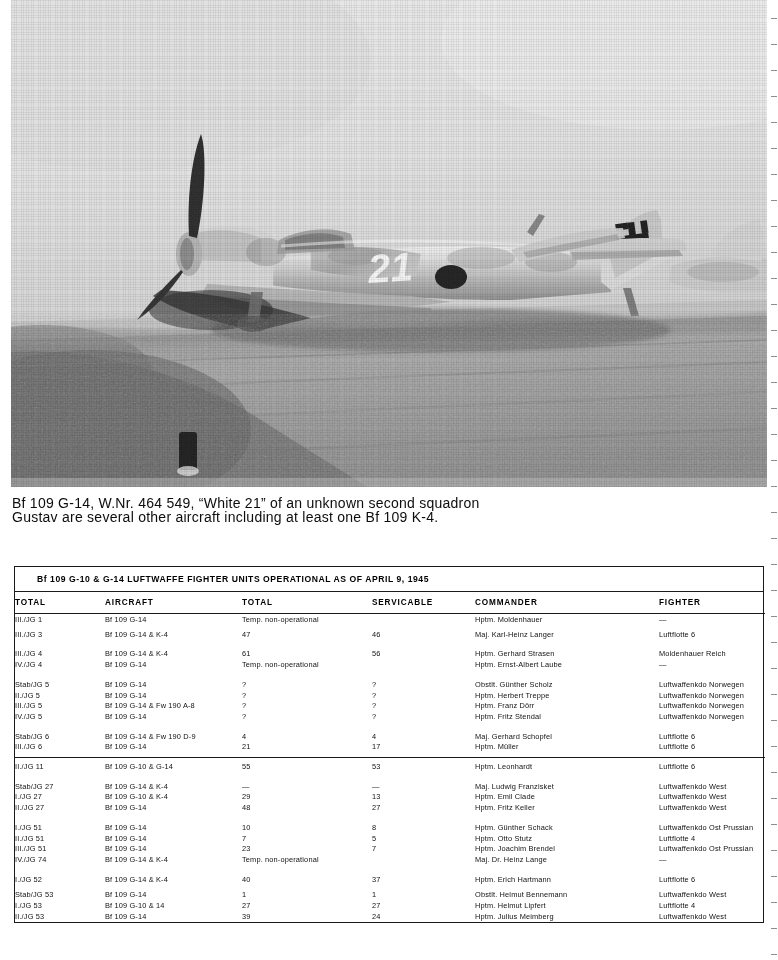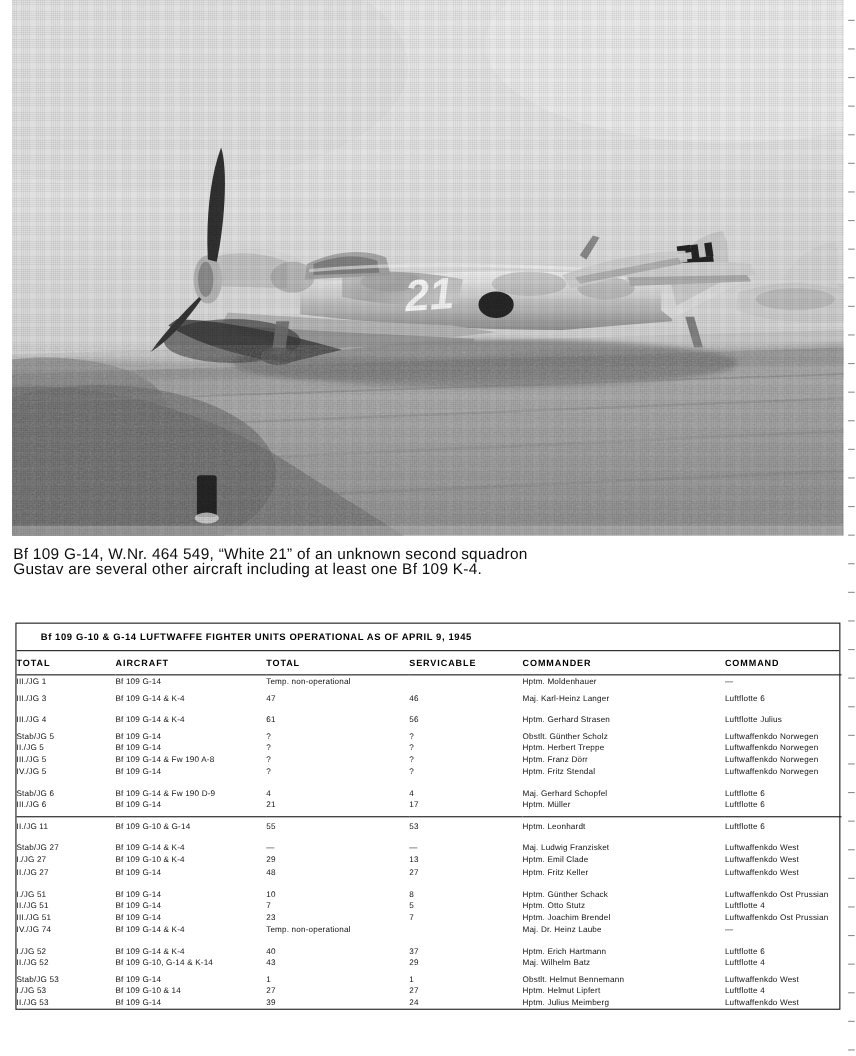--- a/index.html
+++ b/index.html
@@ -311,21 +311,21 @@
         <col class="c-cmdr">
         <col class="c-command">
     </colgroup>
     <thead>
       <tr>
         <th class="h-unit">TOTAL</th>
         <th>AIRCRAFT</th>
         <th>TOTAL</th>
         <th>SERVICABLE</th>
         <th>COMMANDER</th>
-        <th>COMMAND</th>
+        <th>FIGHTER</th>
       </tr>
     </thead>
     <tbody id="units-body">
         <tr class="blk-end">
           <td class="u">III./JG 1</td>
           <td>Bf 109 G-14</td>
           <td>Temp. non-operational</td>
           <td></td>
           <td>Hptm. Moldenhauer</td>
           <td>—</td>
@@ -337,21 +337,29 @@
           <td>46</td>
           <td>Maj. Karl-Heinz Langer</td>
           <td>Luftflotte 6</td>
         </tr>
         <tr class="grp-gap">
           <td class="u">III./JG 4</td>
           <td>Bf 109 G-14 &amp; K-4</td>
           <td>61</td>
           <td>56</td>
           <td>Hptm. Gerhard Strasen</td>
-          <td>Luftflotte Julius</td>
+          <td>Moldenhauer Reich</td>
+        </tr>
+        <tr class="blk-end">
+          <td class="u">IV./JG 4</td>
+          <td>Bf 109 G-14</td>
+          <td>Temp. non-operational</td>
+          <td></td>
+          <td>Hptm. Ernst-Albert Laube</td>
+          <td>—</td>
         </tr>
         <tr class="grp-gap">
           <td class="u">Stab/JG 5</td>
           <td>Bf 109 G-14</td>
           <td>?</td>
           <td>?</td>
           <td>Obstlt. Günther Scholz</td>
           <td>Luftwaffenkdo Norwegen</td>
         </tr>
         <tr>
@@ -448,38 +456,30 @@
           <td>23</td>
           <td>7</td>
           <td>Hptm. Joachim Brendel</td>
           <td>Luftwaffenkdo Ost Prussian</td>
         </tr>
         <tr class="blk-end">
           <td class="u">IV./JG 74</td>
           <td>Bf 109 G-14 &amp; K-4</td>
           <td>Temp. non-operational</td>
           <td></td>
-          <td>Maj. Dr. Heinz Laube</td>
+          <td>Maj. Dr. Heinz Lange</td>
           <td>—</td>
         </tr>
         <tr class="grp-gap">
           <td class="u">I./JG 52</td>
           <td>Bf 109 G-14 &amp; K-4</td>
           <td>40</td>
           <td>37</td>
           <td>Hptm. Erich Hartmann</td>
           <td>Luftflotte 6</td>
-        </tr>
-        <tr>
-          <td class="u">II./JG 52</td>
-          <td>Bf 109 G-10, G-14 &amp; K-14</td>
-          <td>43</td>
-          <td>29</td>
-          <td>Maj. Wilhelm Batz</td>
-          <td>Luftflotte 4</td>
         </tr>
         <tr class="grp-gap">
           <td class="u">Stab/JG 53</td>
           <td>Bf 109 G-14</td>
           <td>1</td>
           <td>1</td>
           <td>Obstlt. Helmut Bennemann</td>
           <td>Luftwaffenkdo West</td>
         </tr>
         <tr>

